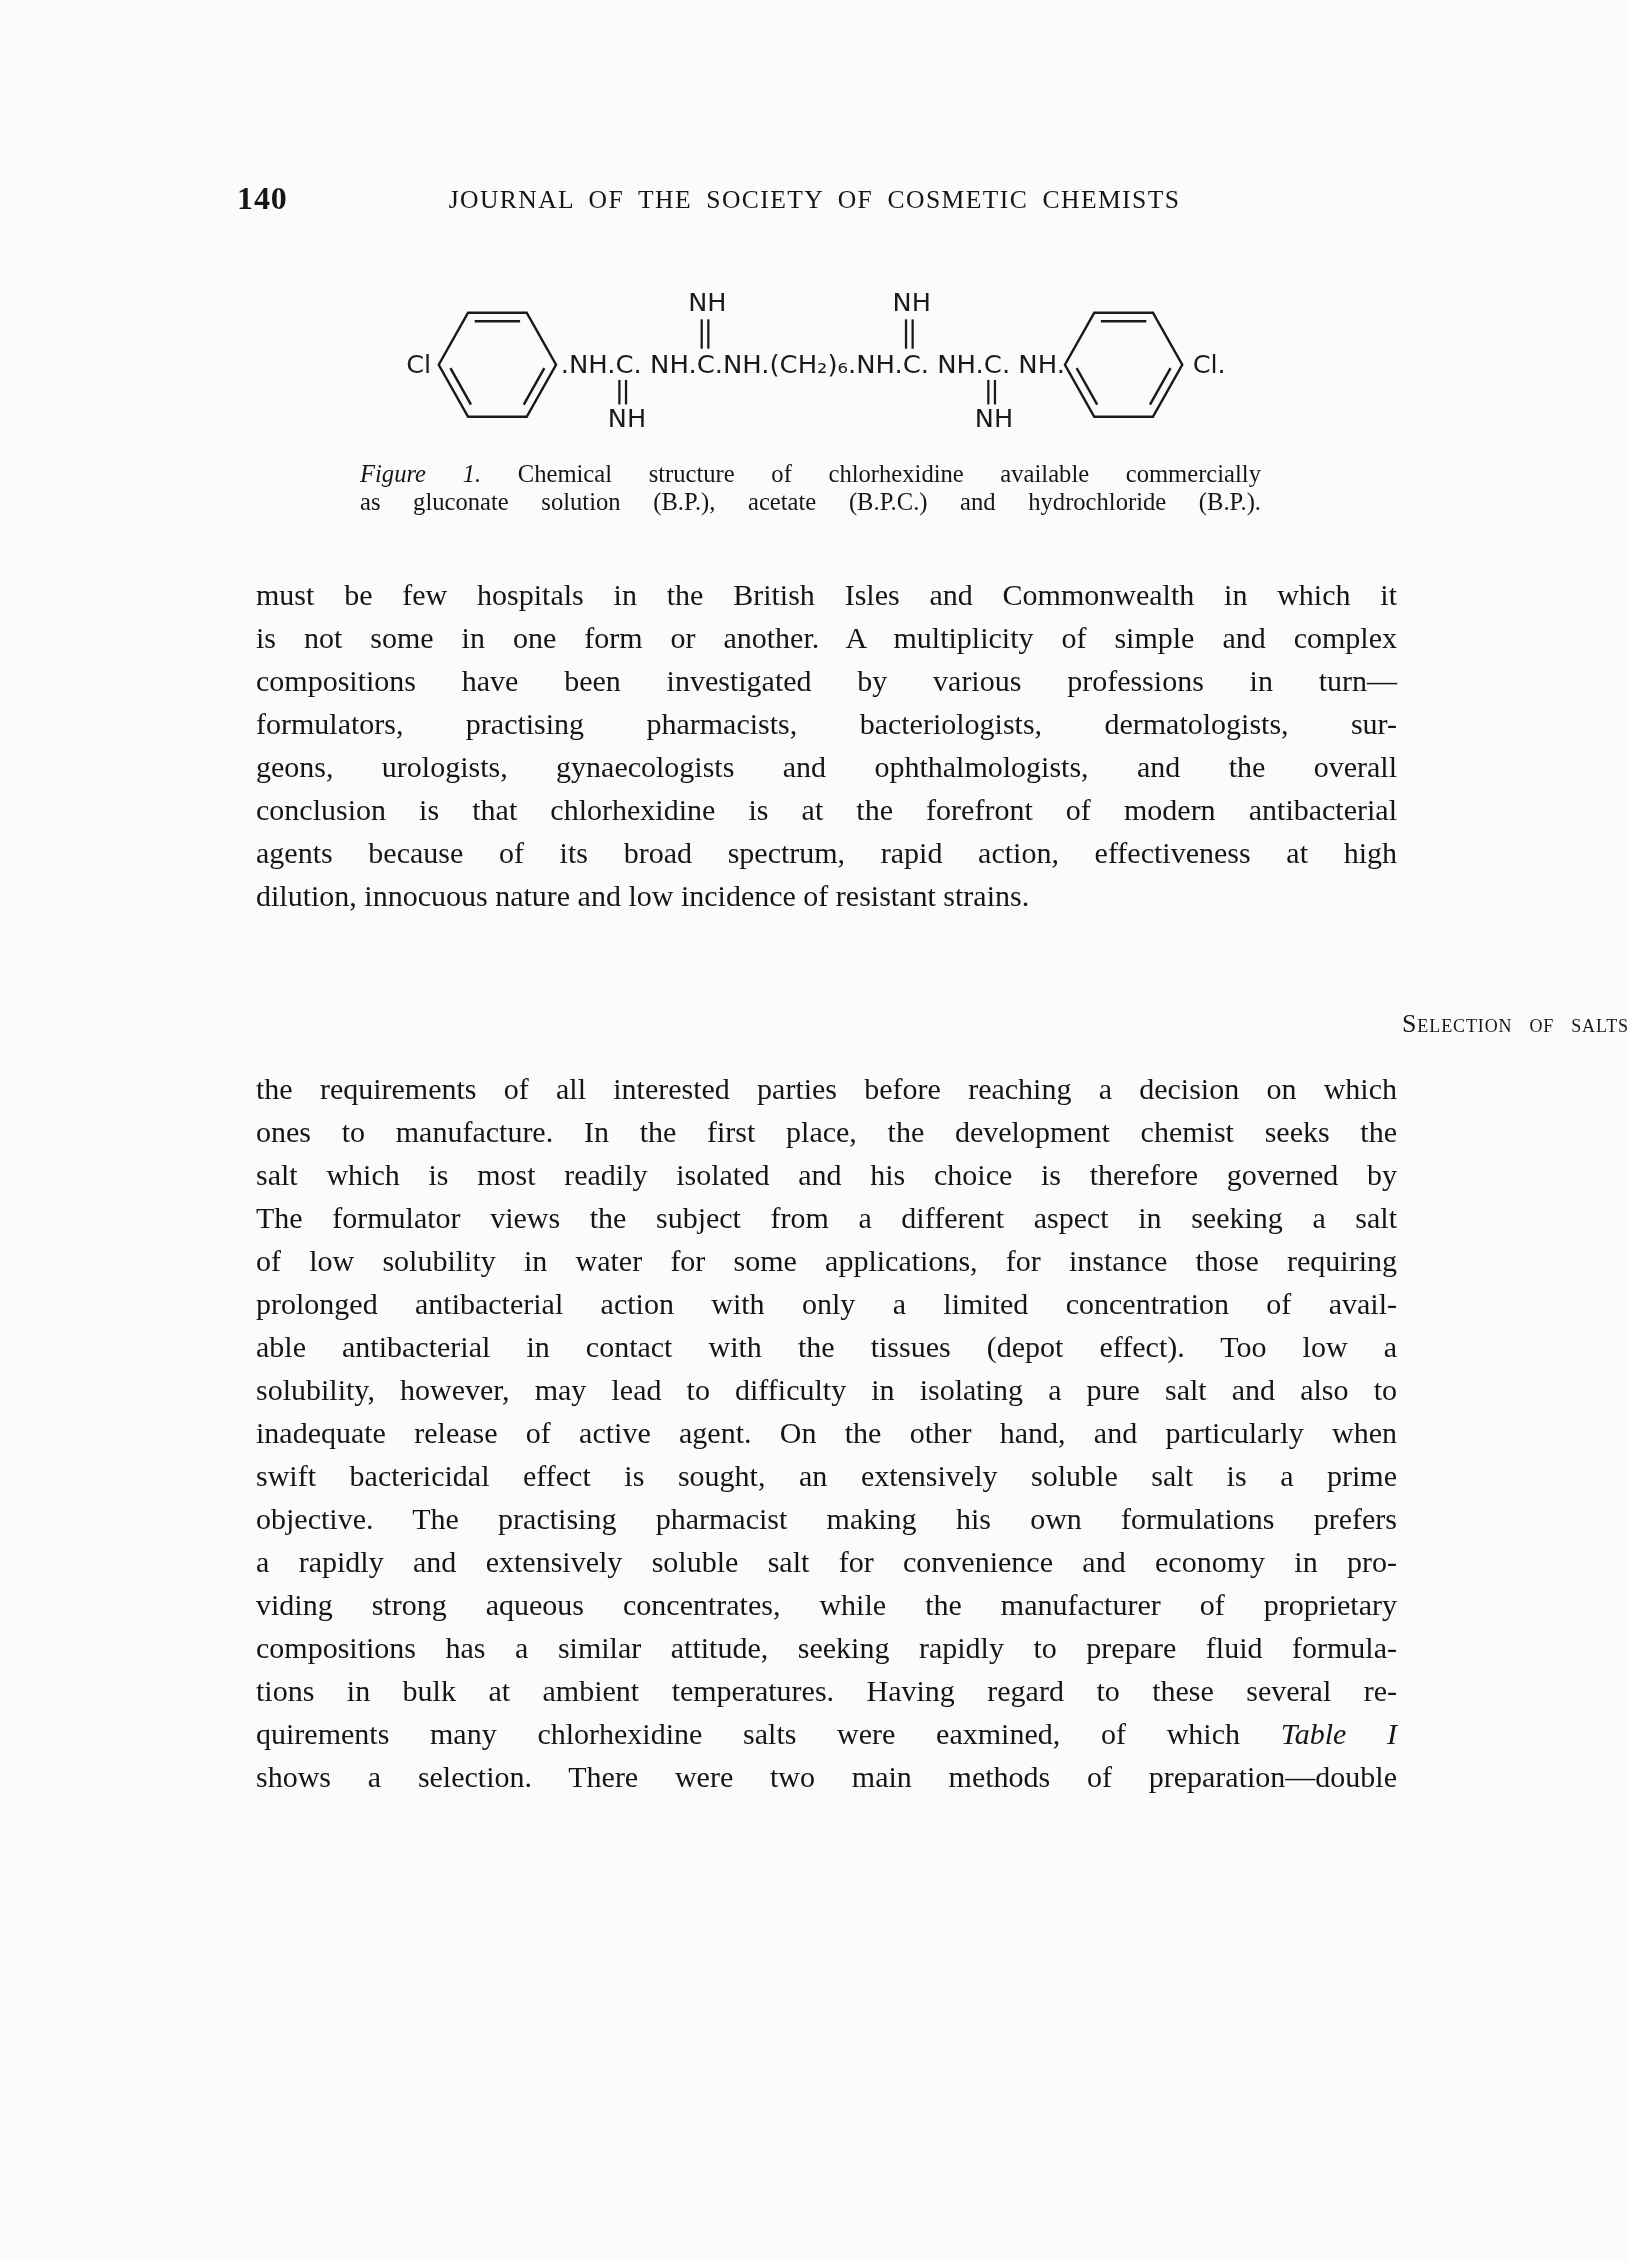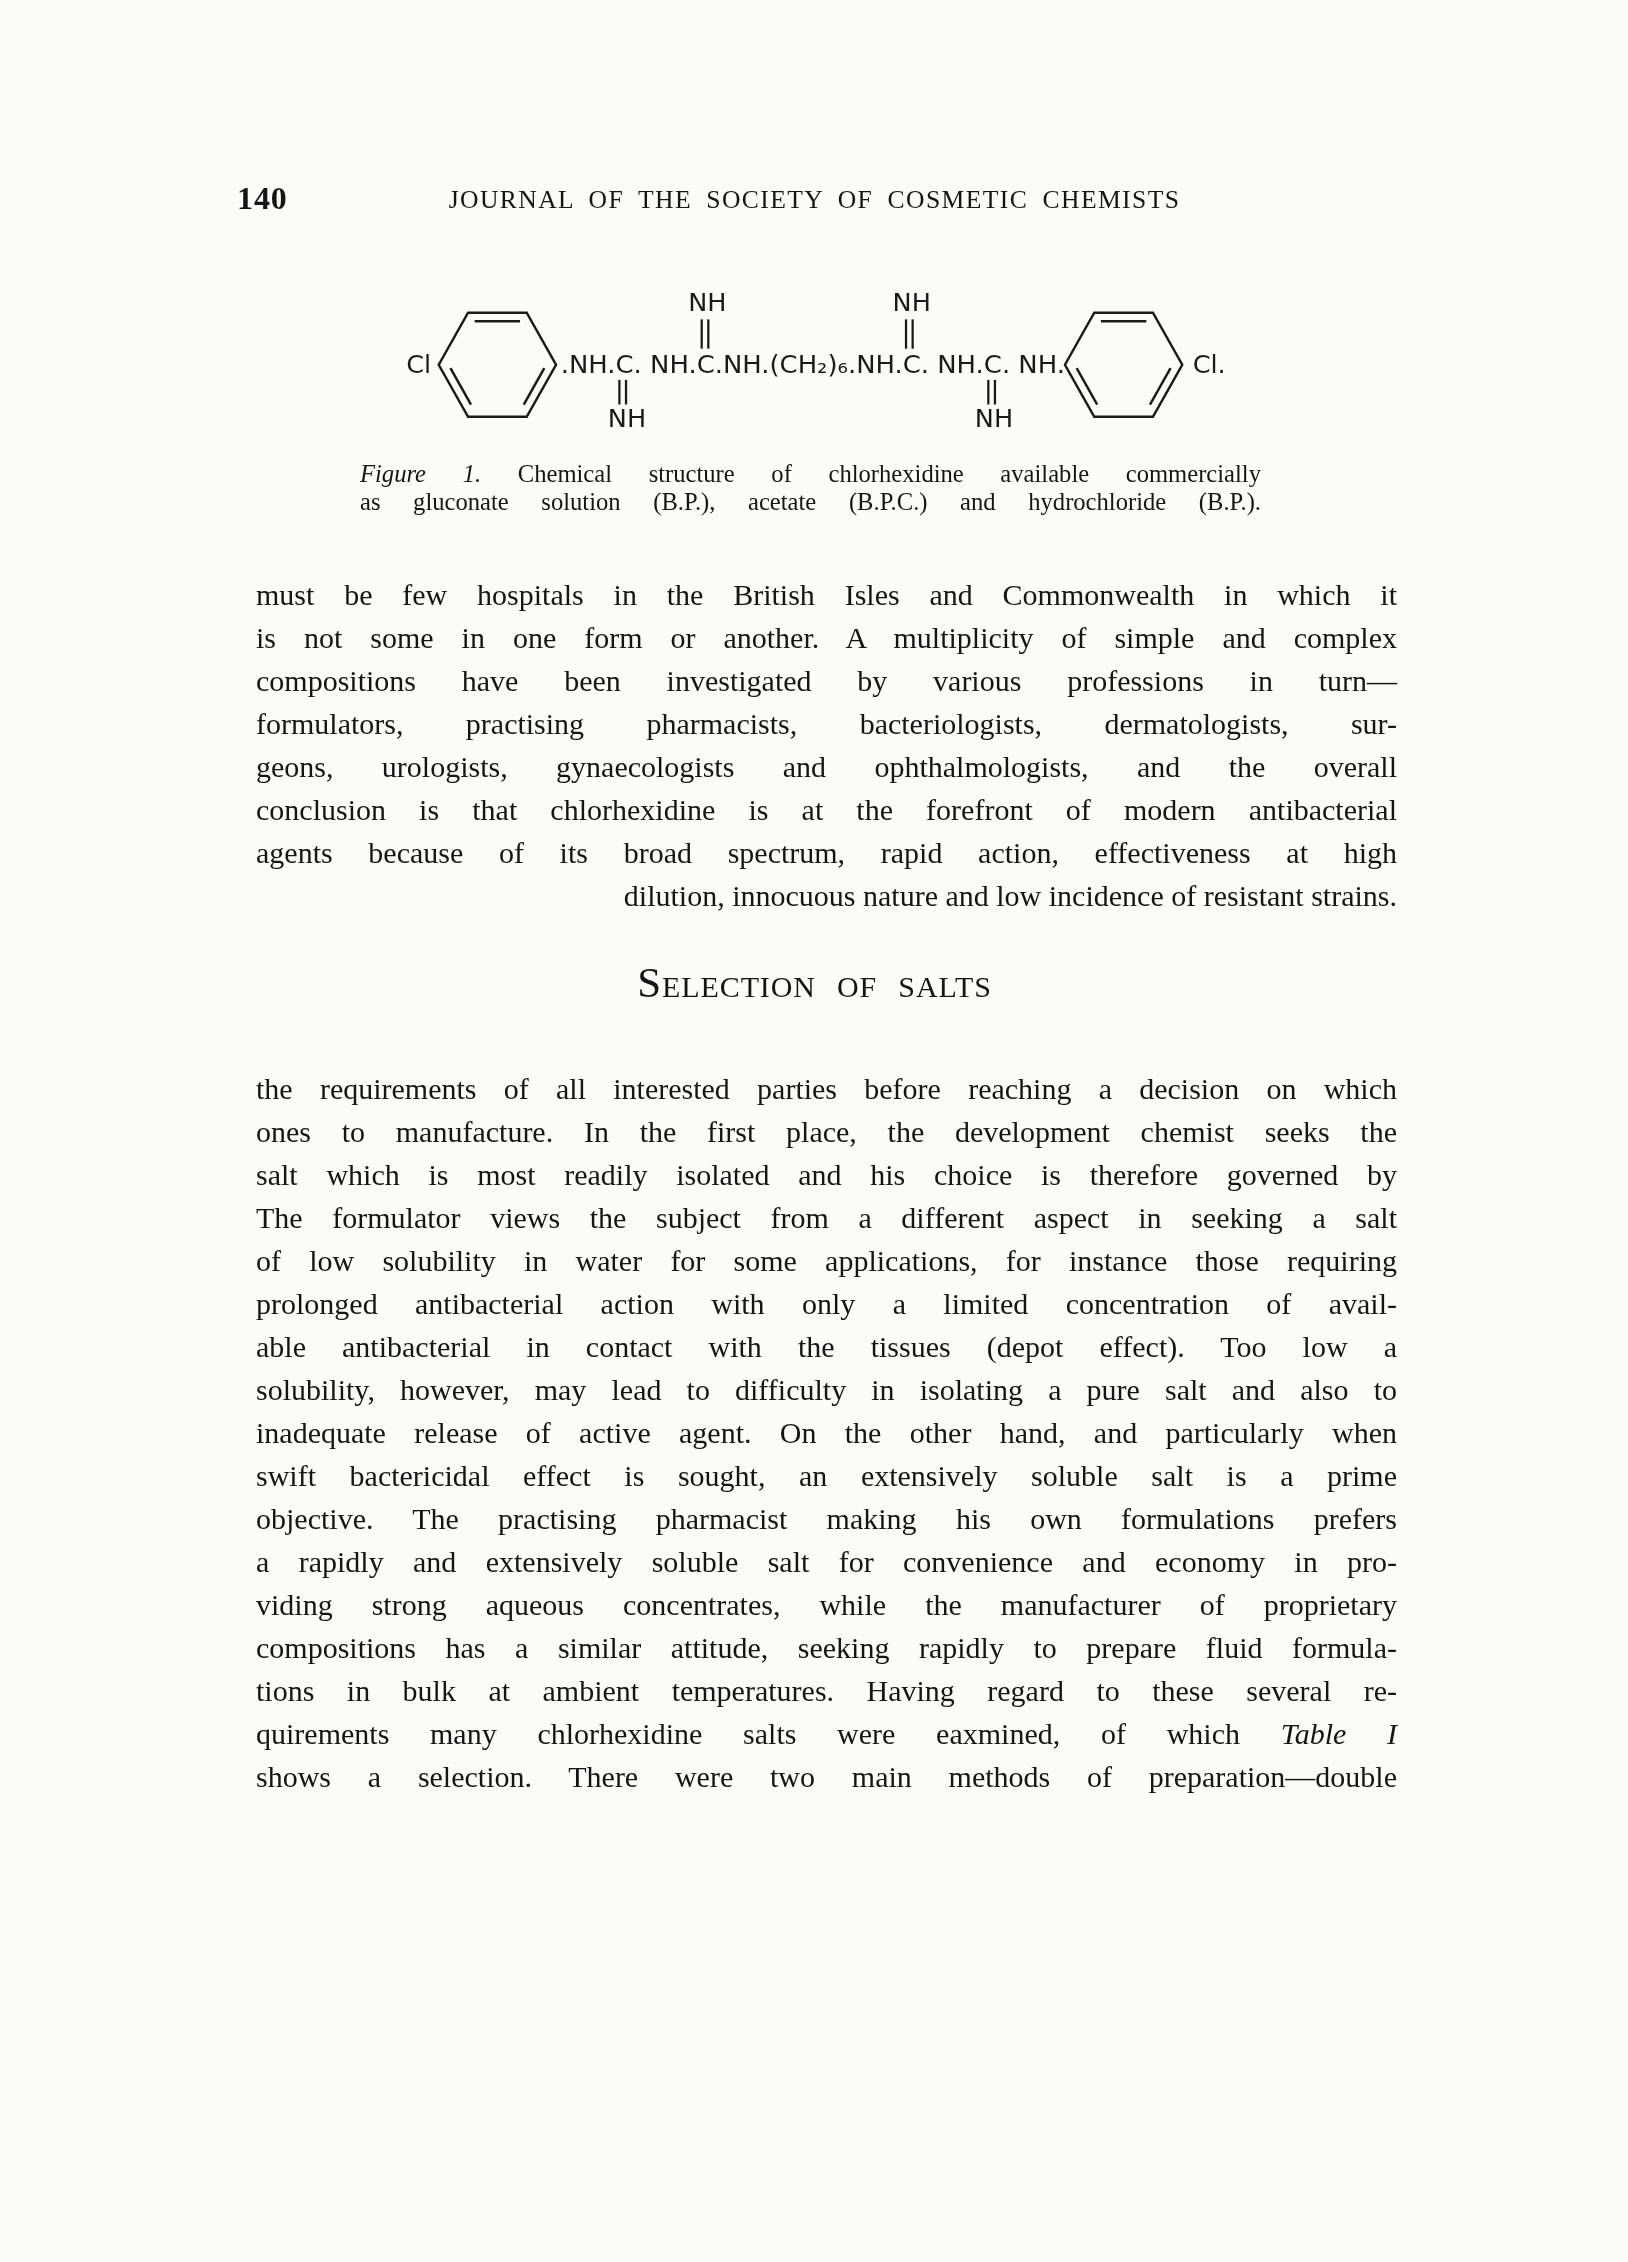--- a/index.html
+++ b/index.html
@@ -14,26 +14,26 @@
   .pageno{left:237px;top:180px;font-size:32px;font-weight:bold;letter-spacing:0.9px;}
   .runhead{left:0;right:0;top:185px;text-align:center;font-size:25.6px;font-weight:normal;
            letter-spacing:1.4px;word-spacing:6.6px;}
   
   .structure{left:379px;top:273px;width:880px;height:175px;}
   
   .caption{left:360px;top:460px;width:901px;font-size:24.6px;line-height:28px;}
   .cap-line{text-align:justify;text-align-last:justify;white-space:nowrap;}
   .it{font-style:italic;}
   
-  .sechead{left:0;right:0;top:958px;text-align:center;font-size:43px;
+  .sechead{left:0;right:0;top:1009px;text-align:right;font-size:26px;
            font-variant:small-caps;letter-spacing:0.9px;word-spacing:9.5px;}
   
   .para{position:absolute;left:256px;width:1141px;font-size:30px;}
   .jline{line-height:43px;height:43px;text-align:justify;text-align-last:justify;white-space:nowrap;}
-  .pline{line-height:43px;height:43px;text-align:right;white-space:nowrap;}
+  .pline{line-height:43px;height:43px;text-align:left;white-space:nowrap;}
   .indent{padding-left:49px;}
   svg text{font-family:"DejaVu Sans", sans-serif;fill:#1a1a1a;}
 </style>
 </head>
 <body>
 
 <div class="abs pageno">140</div>
 <div class="abs runhead">JOURNAL OF THE SOCIETY OF COSMETIC CHEMISTS</div>
 
 <div class="abs structure">

